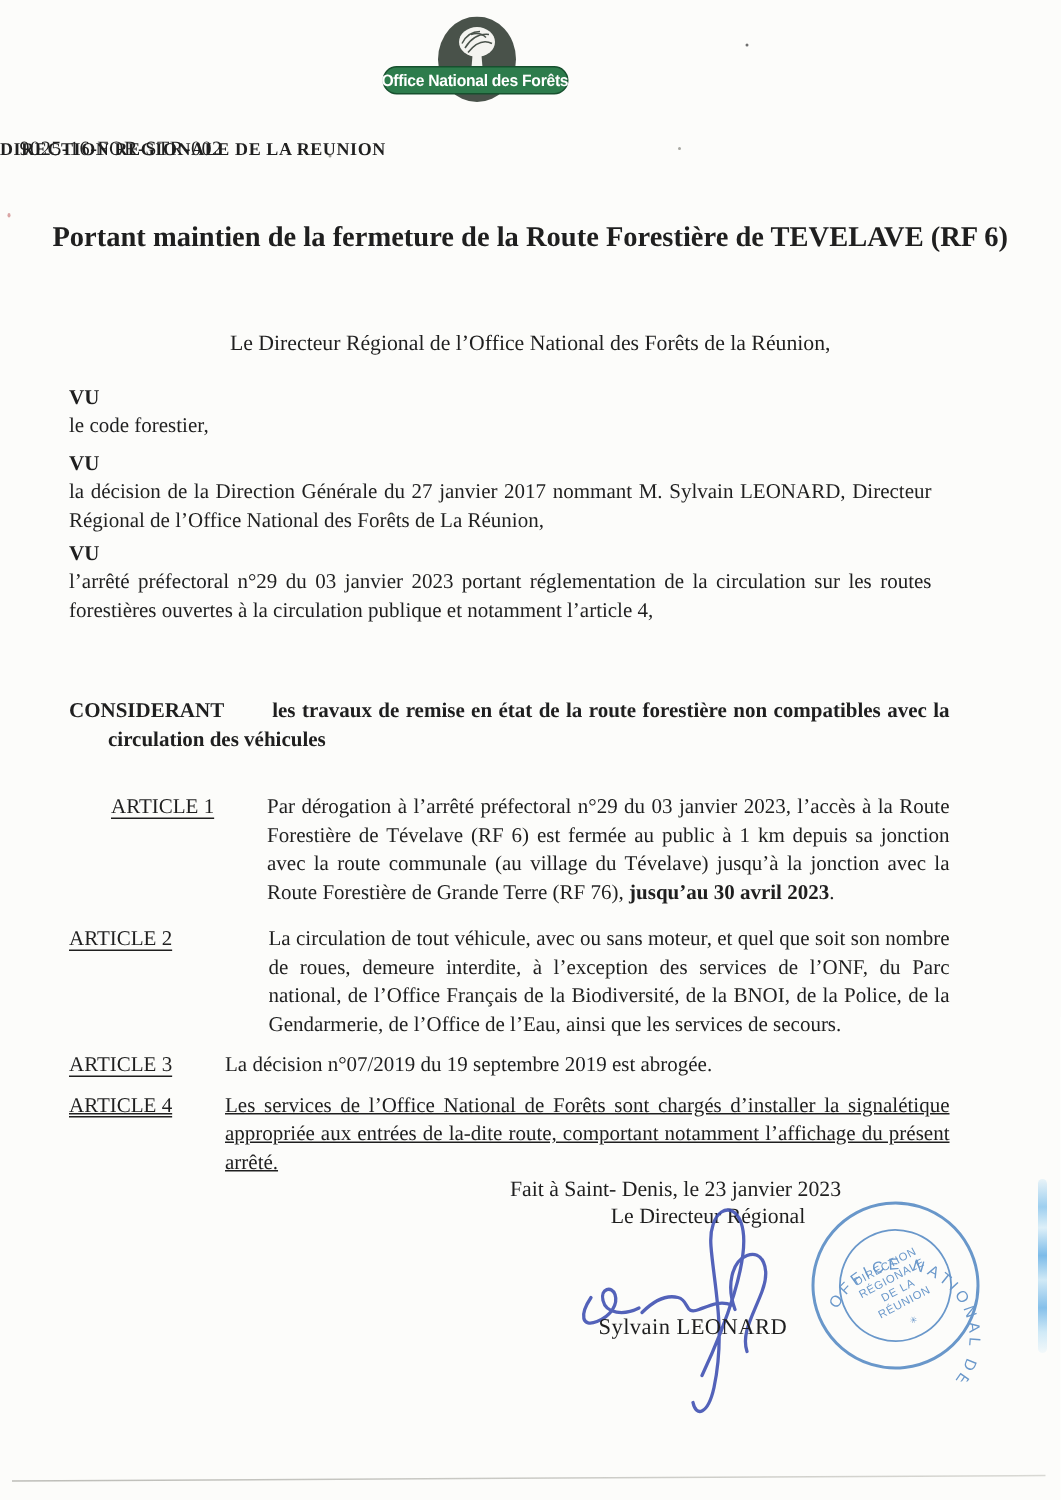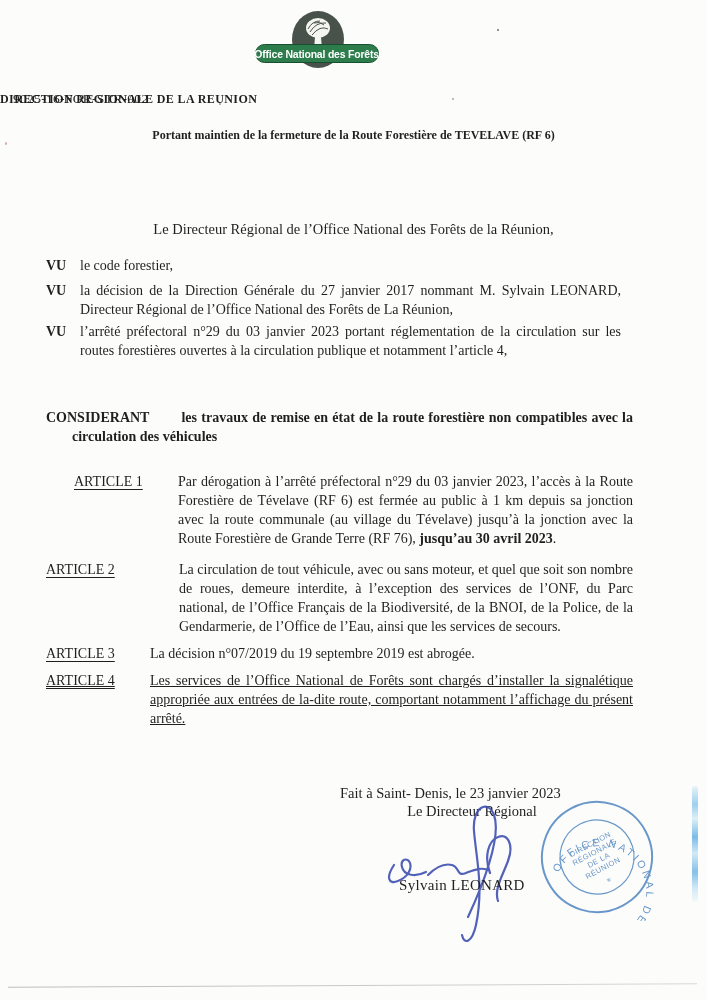--- a/index.html
+++ b/index.html
@@ -17,28 +17,28 @@
     display:flex;align-items:center;justify-content:center;z-index:2;box-sizing:border-box;
   }
   .logo-banner span{
     color:#ffffff;font-family:"Liberation Sans", sans-serif;font-weight:bold;
     font-size:11px;white-space:nowrap;transform:scaleX(.95);letter-spacing:-.2px;
   }
   .hdr-title{position:absolute;left:0;top:92px;width:690px;
     font-weight:bold;font-size:12px;letter-spacing:.4px;}
   .decision-no{position:absolute;left:0;top:124px;width:690px;text-align:center;
     font-weight:bold;font-size:14px;}
-  .subject{position:absolute;left:0;top:128px;width:707px;text-align:center;
-    font-weight:bold;font-size:12px;}
+  .subject{position:absolute;left:0;top:148px;width:707px;text-align:center;
+    font-weight:bold;font-size:19px;}
   .commune{position:absolute;left:0;top:163px;width:707px;text-align:center;
     font-weight:bold;font-size:13.5px;}
   .intro{position:absolute;left:0;top:221px;width:707px;text-align:center;font-size:14.5px;}
   
   .doc{position:absolute;left:46px;top:256px;width:587px;font-size:14px;line-height:19px;}
-  .vu{display:flex;margin:0 12px 6px 0;}
+  .vu{display:flex;margin:0 12px 6px 0;flex-direction:column;}
   .vu.tight{margin-bottom:3px;}
   .vu-label{width:34px;flex:none;font-weight:bold;}
   .vu-text{flex:1;text-align:justify;}
   .considerant{margin:48px 0 0 0;font-weight:bold;text-align:justify;
     padding-left:26px;text-indent:-26px;}
   .c-label{margin-right:32px;}
   .article{display:flex;}
   .article.a1{margin-top:26px;margin-left:28px;}
   .article.a2{margin-top:12px;gap:29px;}
   .article.a3{margin-top:8px;}

